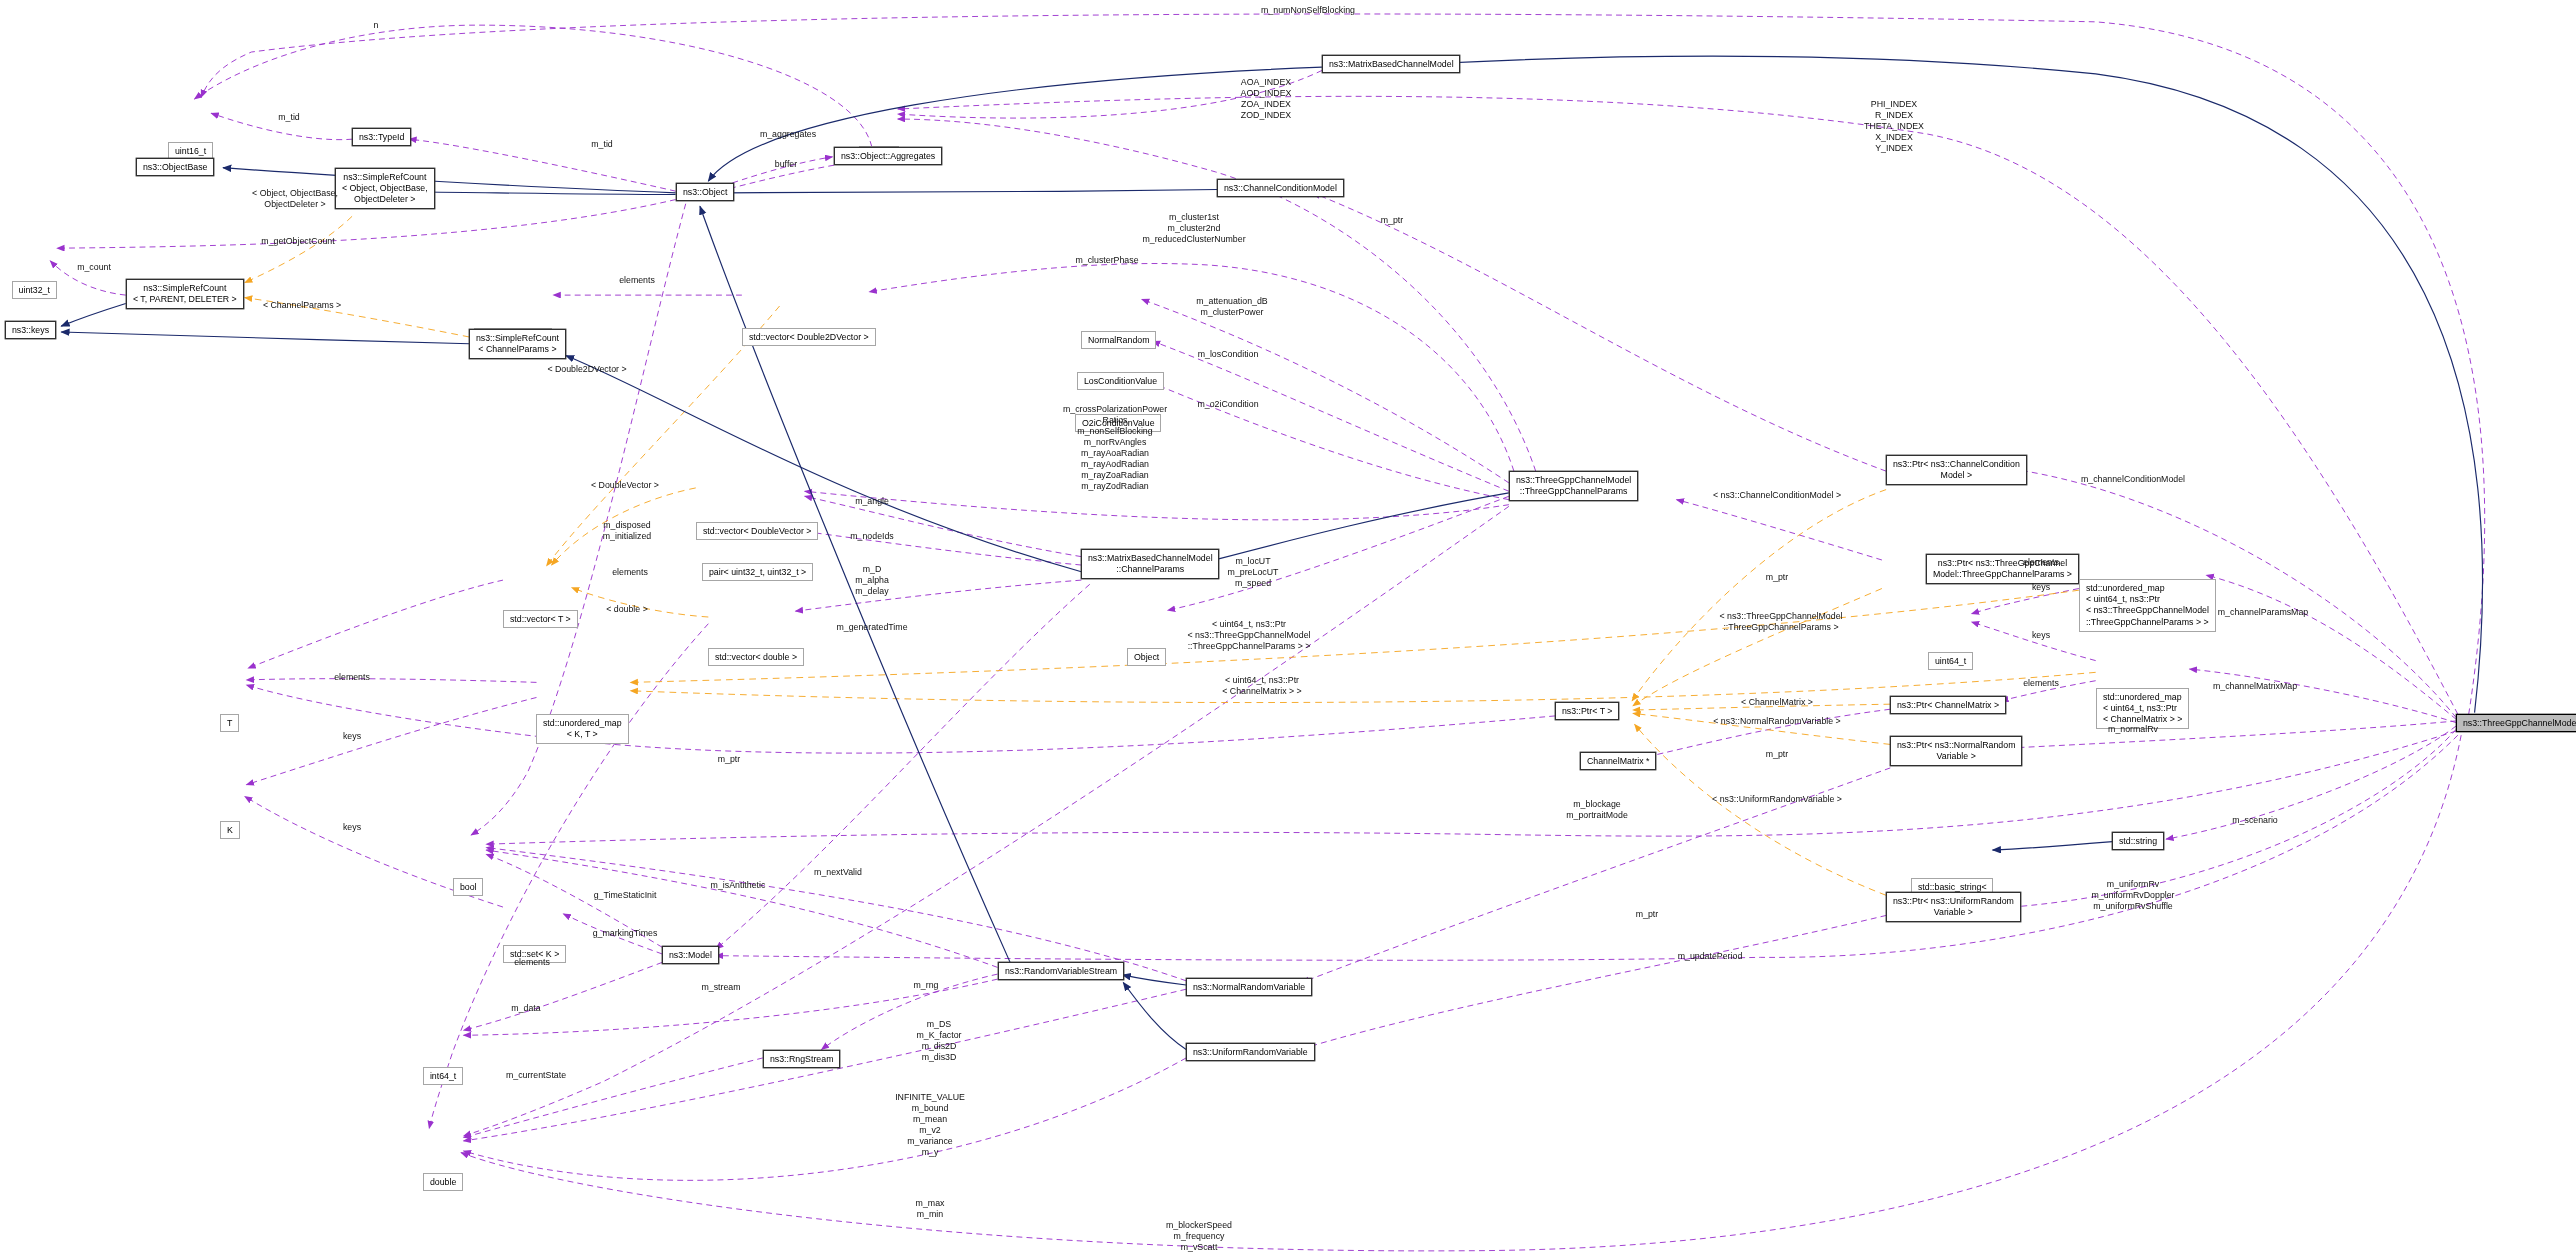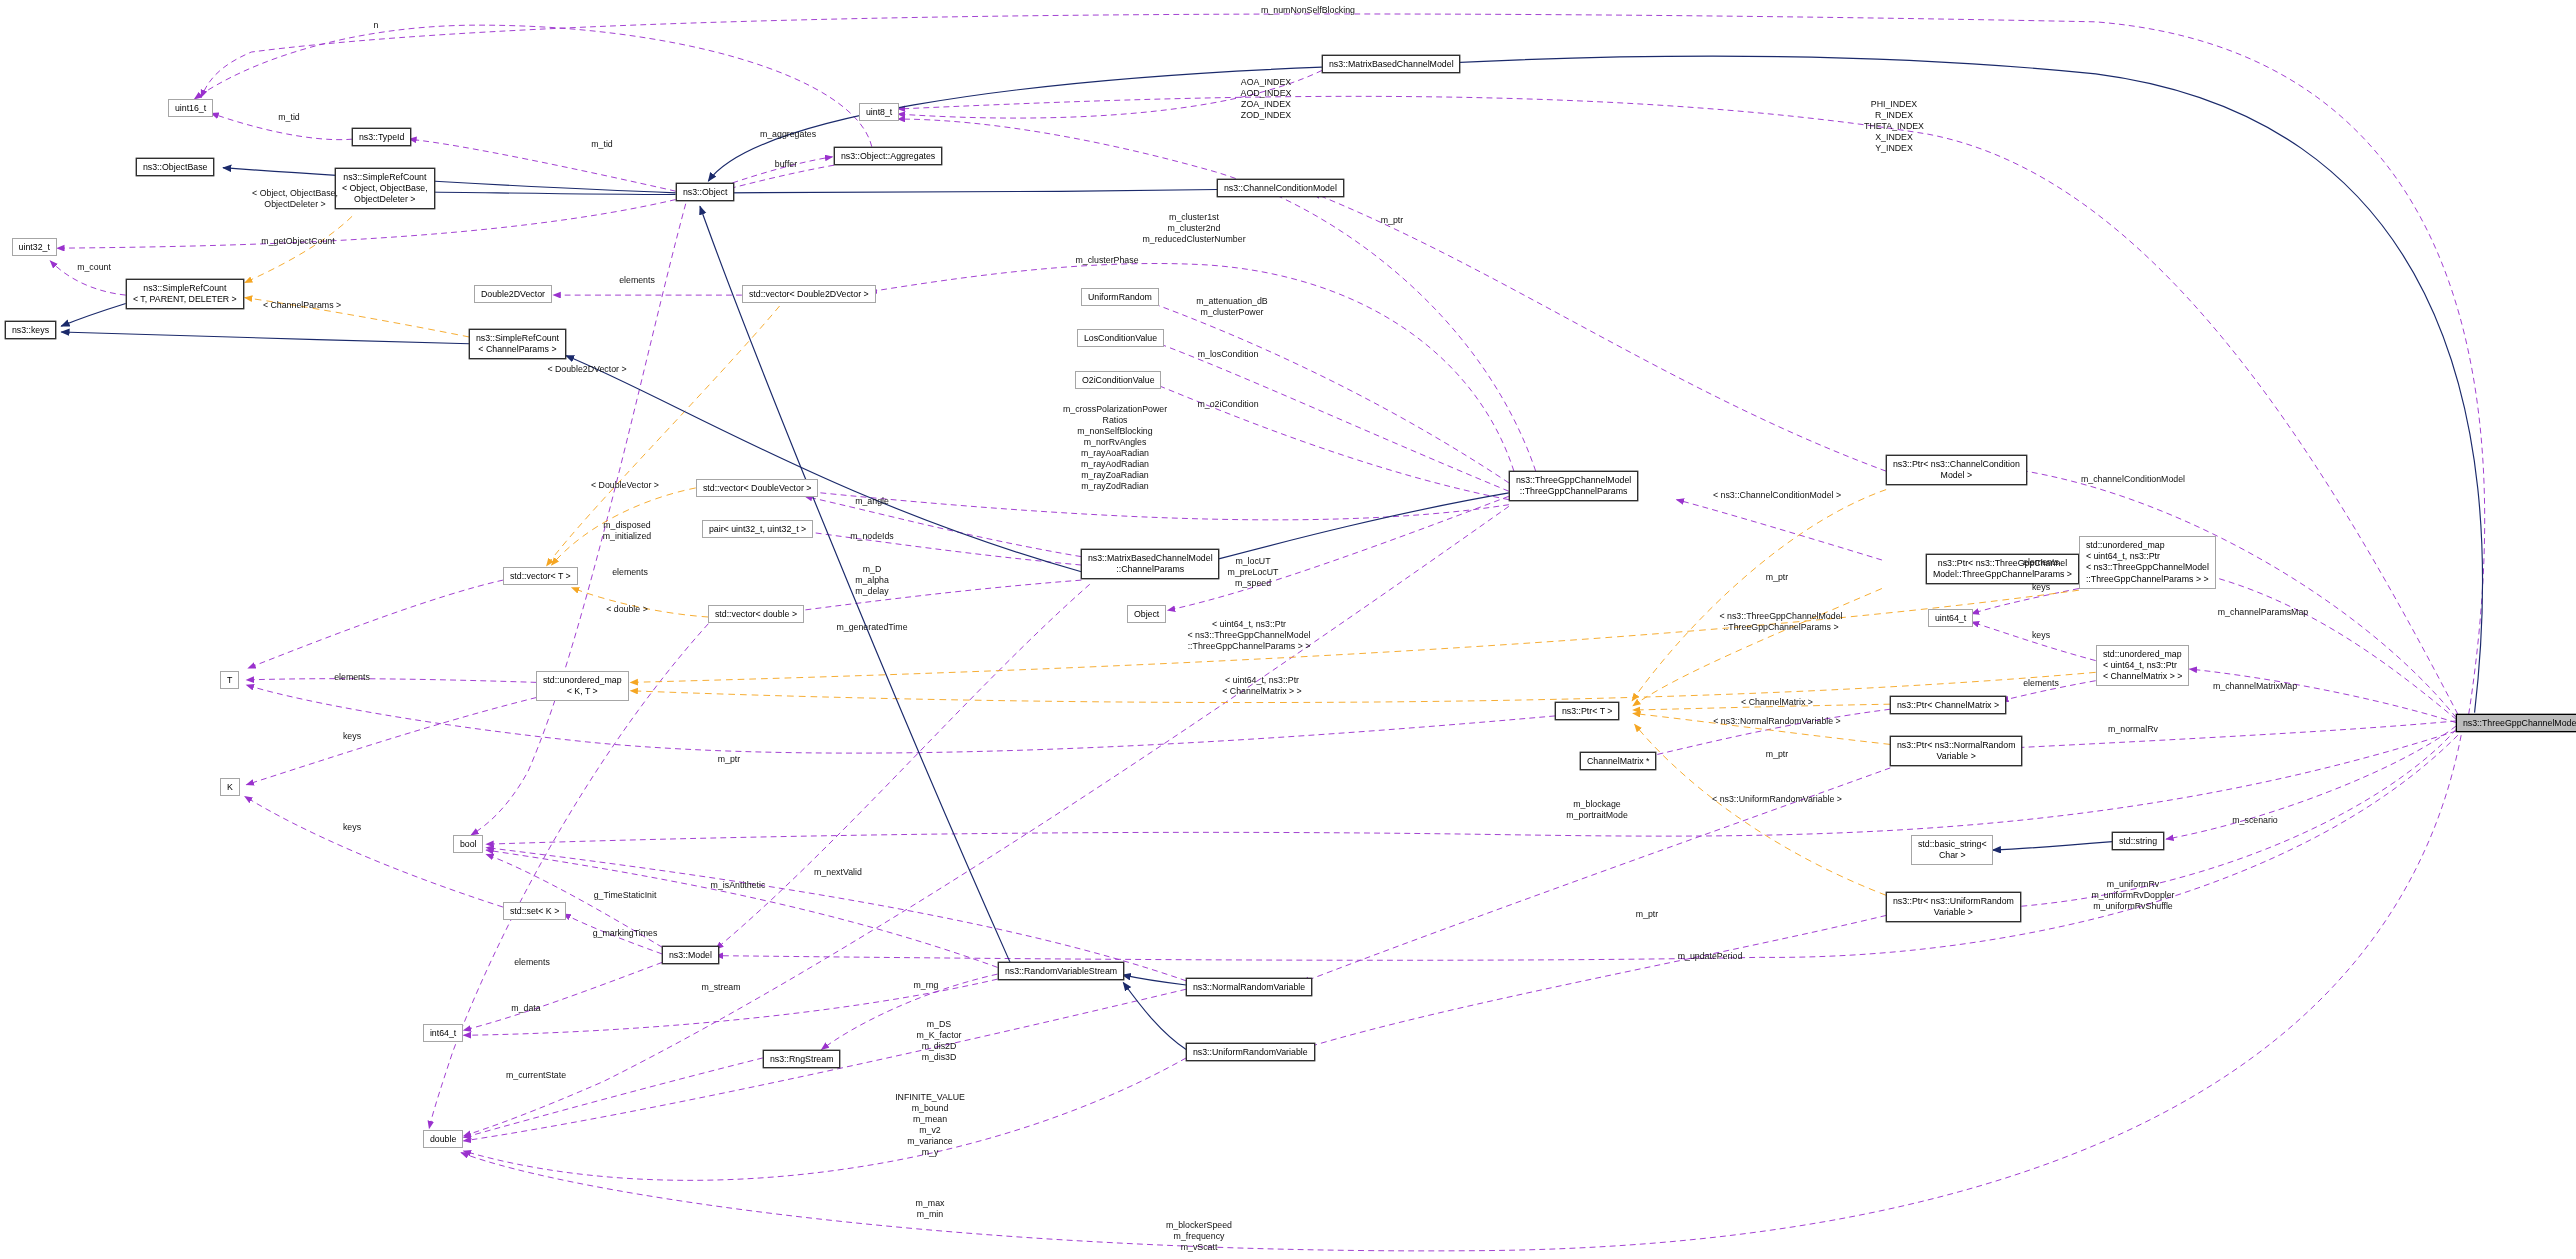--- a/index.html
+++ b/index.html
@@ -10,21 +10,21 @@
   #edges{position:absolute;left:0;top:0;width:2576px;height:1260px;}
   .e{fill:none;stroke-width:1.1px;}
   .u{stroke:#9a32cd;stroke-dasharray:7 5;}
   .t{stroke:#f5a623;stroke-dasharray:8 6;}
   .i{stroke:#1b2a6b;stroke-width:1.4px;}
   .node{
     position:absolute; background:#fff; border:0.8px solid #2f2f2f;
     padding:2.5px 5.9px; font-size:8.8px; line-height:1.3; color:#000;
     white-space:pre-line; text-align:center; box-shadow:0 0 0 0.4px #2f2f2f;
   }
-  .node.tpl{border:0.8px solid #a6a6a6; box-shadow:none;}
+  .node.tpl{border:0.8px solid #a6a6a6; box-shadow:none;margin-top:43px;}
   .node.left{text-align:left;}
   .node.main{background:#bcbcbc; border:0.8px solid #000;}
   .elabel{
     position:absolute; transform:translate(-50%,-50%);
     font-size:8.8px; line-height:1.25; color:#101010;
     white-space:pre; text-align:center;
   }
 </style>
 </head>
 <body>
@@ -146,21 +146,21 @@
   <div class="node" style="left:1322px;top:55px">ns3::MatrixBasedChannelModel</div>
   <div class="node" style="left:1217px;top:179px">ns3::ChannelConditionModel</div>
   <div class="node tpl" style="left:11.7px;top:238px">uint32_t</div>
   <div class="node" style="left:126px;top:279px">ns3::SimpleRefCount
 &lt; T, PARENT, DELETER &gt;</div>
   <div class="node" style="left:5px;top:321px">ns3::keys</div>
   <div class="node tpl" style="left:474px;top:285px">Double2DVector</div>
   <div class="node tpl" style="left:742px;top:285px">std::vector&lt; Double2DVector &gt;</div>
   <div class="node" style="left:469px;top:329px">ns3::SimpleRefCount
 &lt; ChannelParams &gt;</div>
-  <div class="node tpl" style="left:1081px;top:288px">UniformRandom</div>
+  <div class="node tpl" style="left:1081px;top:288px">NormalRandom</div>
   <div class="node tpl" style="left:1077px;top:329px">LosConditionValue</div>
   <div class="node tpl" style="left:1075px;top:371px">O2iConditionValue</div>
   <div class="node tpl" style="left:696px;top:479px">std::vector&lt; DoubleVector &gt;</div>
   <div class="node tpl" style="left:702px;top:520px">pair&lt; uint32_t, uint32_t &gt;</div>
   <div class="node tpl" style="left:503px;top:567px">std::vector&lt; T &gt;</div>
   <div class="node tpl" style="left:708px;top:605px">std::vector&lt; double &gt;</div>
   <div class="node tpl" style="left:536px;top:671px">std::unordered_map
 &lt; K, T &gt;</div>
   <div class="node tpl" style="left:220px;top:671px">T</div>
   <div class="node tpl" style="left:220px;top:778px">K</div>

